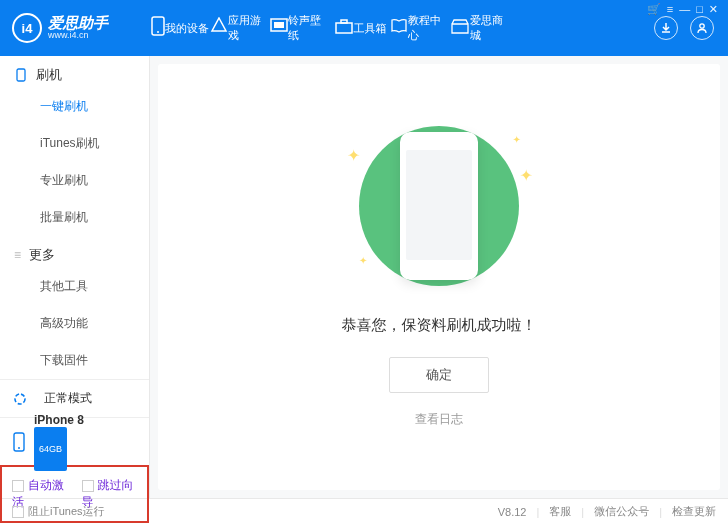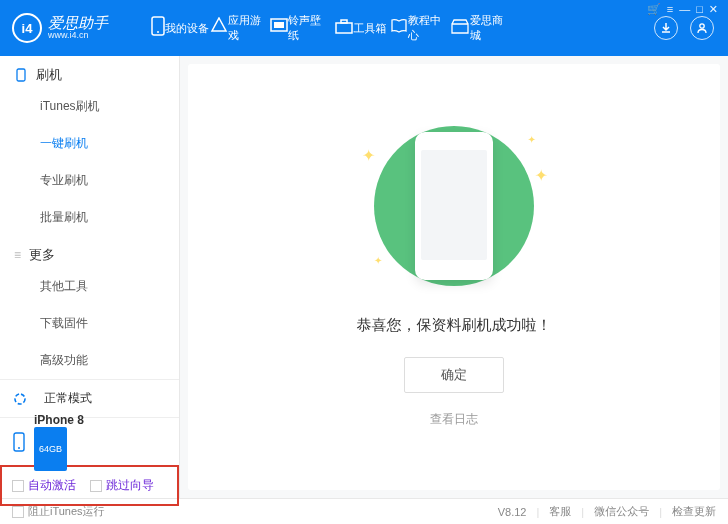--- a/index.html
+++ b/index.html
@@ -2,37 +2,37 @@
 <html><head>
 <meta charset="utf-8">
 <style>
 * { margin: 0; padding: 0; box-sizing: border-box; font-family: "Microsoft YaHei", Arial, sans-serif; }
 body { width: 728px; height: 524px; overflow: hidden; background: #fff; }
 
 .header { background: #0a7ef0; height: 56px; display: flex; align-items: center; color: #fff; }
 .logo-wrap { display: flex; align-items: center; padding: 0 10px 0 12px; width: 150px; }
 .logo-circle { width: 30px; height: 30px; border: 2px solid #fff; border-radius: 50%; display: flex; align-items: center; justify-content: center; font-weight: bold; font-size: 13px; margin-right: 6px; }
 .brand-text { display: flex; flex-direction: column; line-height: 1.1; }
-.brand-name { font-size: 15px; font-weight: normal; font-style: italic; }
+.brand-name { font-size: 15px; font-weight: bold; font-style: italic; }
 .brand-url { font-size: 9px; opacity: .9; }
 
 .nav { display: flex; height: 100%; }
 .nav-item { width: 60px; height: 100%; display: flex; align-items: center; justify-content: center; cursor: pointer; position: relative; }
 .nav-item.active { background: #0066d8; }
 .nav-icon { height: 20px; display: flex; align-items: center; justify-content: center; margin-bottom: 4px; }
 .nav-label { font-size: 11px; }
 
 .win-ctrl { position: absolute; top: 0; right: 0; display: flex; height: 18px; align-items: center; gap: 6px; padding: 4px 10px; }
 .win-ctrl span { cursor: pointer; font-size: 11px; color: #fff; opacity: .9; }
 
 .hdr-right { margin-left: auto; display: flex; align-items: center; gap: 12px; padding: 0 14px; }
 .circ-btn { width: 24px; height: 24px; border: 1.5px solid rgba(255,255,255,.8); border-radius: 50%; display: flex; align-items: center; justify-content: center; cursor: pointer; color: #fff; }
 
 .body { display: flex; height: calc(100% - 56px - 26px); }
-.sidebar { width: 180px; background: #fff; border-right: 1px solid #e8e8e8; display: flex; flex-direction: column; }
+.sidebar { width: 150px; background: #fff; border-right: 1px solid #e8e8e8; display: flex; flex-direction: column; }
 .side-section { padding: 10px 0 4px 14px; display: flex; align-items: center; color: #333; font-size: 13px; cursor: pointer; }
 .side-section svg, .side-section .ic { margin-right: 8px; }
 .side-item { padding: 10px 0 10px 40px; font-size: 12px; color: #555; cursor: pointer; }
 .side-item.active { color: #0a7ef0; }
 
 .side-bottom { margin-top: auto; }
 .mode-box, .device-box { border-top: 1px solid #eee; display: flex; align-items: center; padding: 0 12px; }
 .mode-box { height: 38px; font-size: 12px; color: #333; gap: 8px; }
 .device-box { height: 48px; font-size: 12px; color: #333; }
 .badge { background: #0a7ef0; color: #fff; font-size: 9px; padding: 17px 5px; border-radius: 2px; margin-top: 0; display: inline-block; }
@@ -150,32 +150,32 @@
 </div>
 
 <div class="body">
   <div class="sidebar">
     <div class="side-section">
       <svg class="ic" width="14" height="14" viewBox="0 0 14 14">
           <rect x="3" y="1" width="8" height="12" rx="1.5" fill="none" stroke="#0a7ef0" stroke-width="1.3"></rect>
         </svg>
       <span>刷机</span>
     </div>
+    <div class="side-item active">一键刷机</div>
     <div class="side-item">iTunes刷机</div>
-    <div class="side-item active">一键刷机</div>
     <div class="side-item">专业刷机</div>
     <div class="side-item">批量刷机</div>
 
     <div class="side-section">
       <span class="ic" style="color:#bbb;font-size:12px">≡</span>
       <span>更多</span>
     </div>
     <div class="side-item">其他工具</div>
+    <div class="side-item">高级功能</div>
     <div class="side-item">下载固件</div>
-    <div class="side-item">高级功能</div>
 
     <div class="side-bottom">
       <div class="mode-box">
         <svg width="16" height="16" viewBox="0 0 16 16" style="margin-right:8px">
             <circle cx="8" cy="8" r="5" fill="none" stroke="#0a7ef0" stroke-width="1.6" stroke-dasharray="4 2"></circle>
           </svg>
         <span>正常模式</span>
       </div>
       <div class="device-box">
         <svg width="14" height="20" viewBox="0 0 14 20" style="margin-right:8px">

